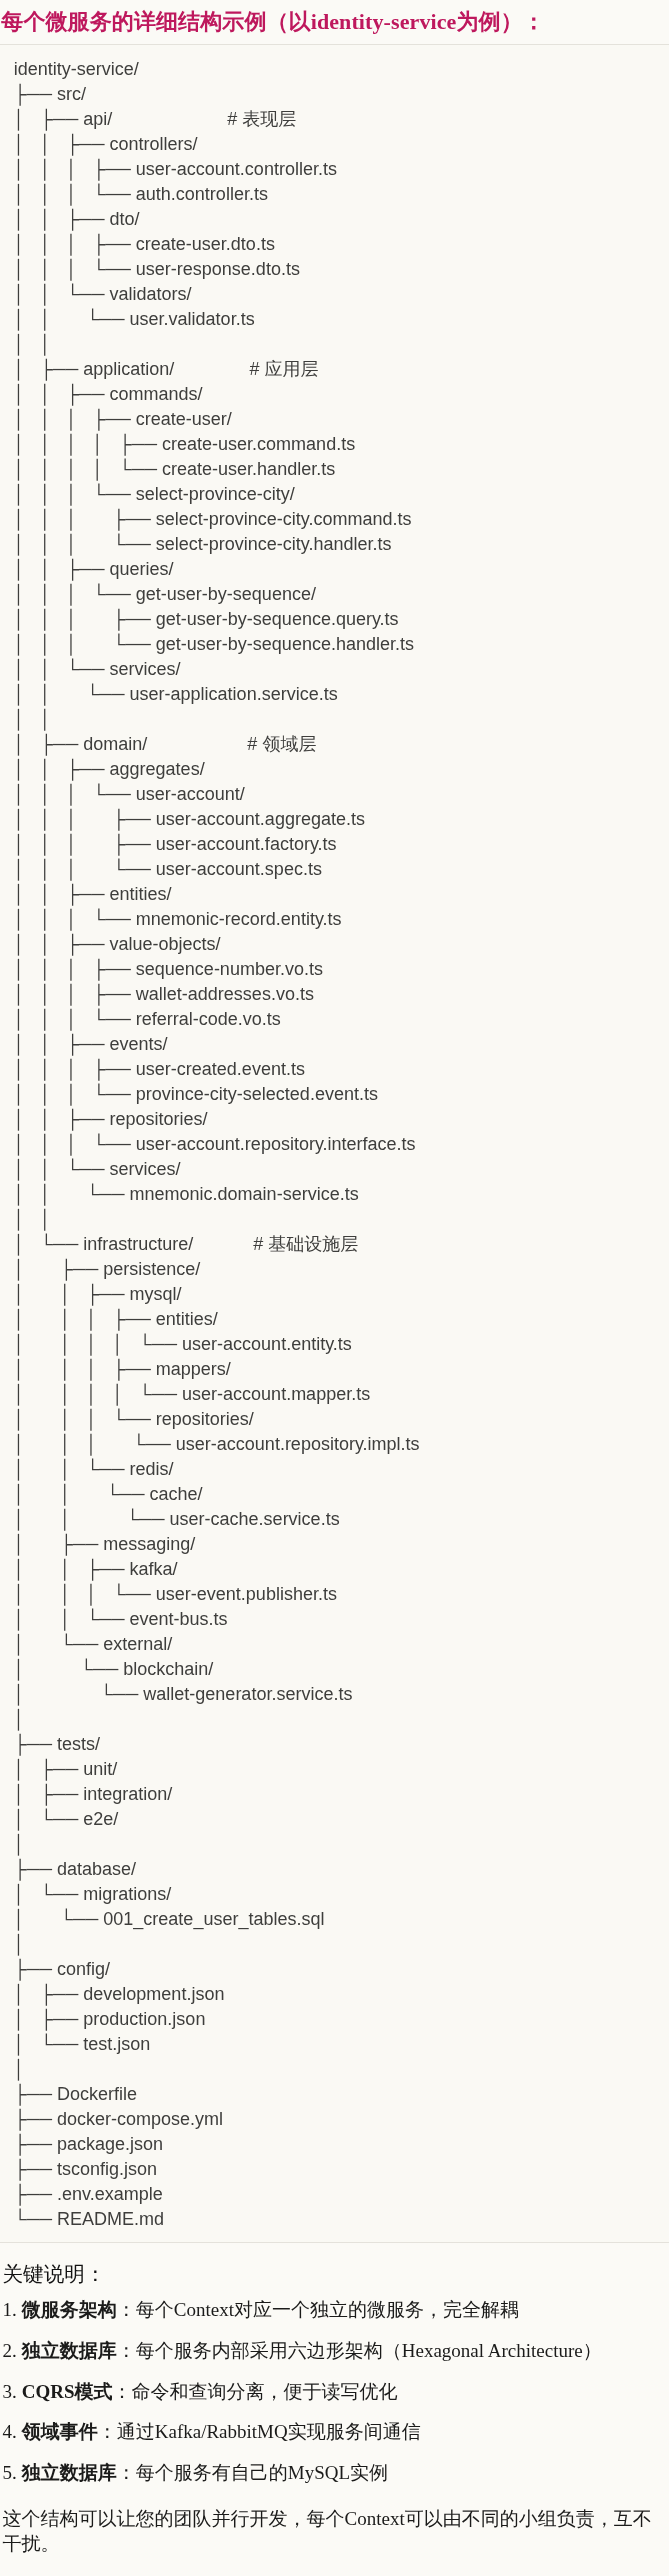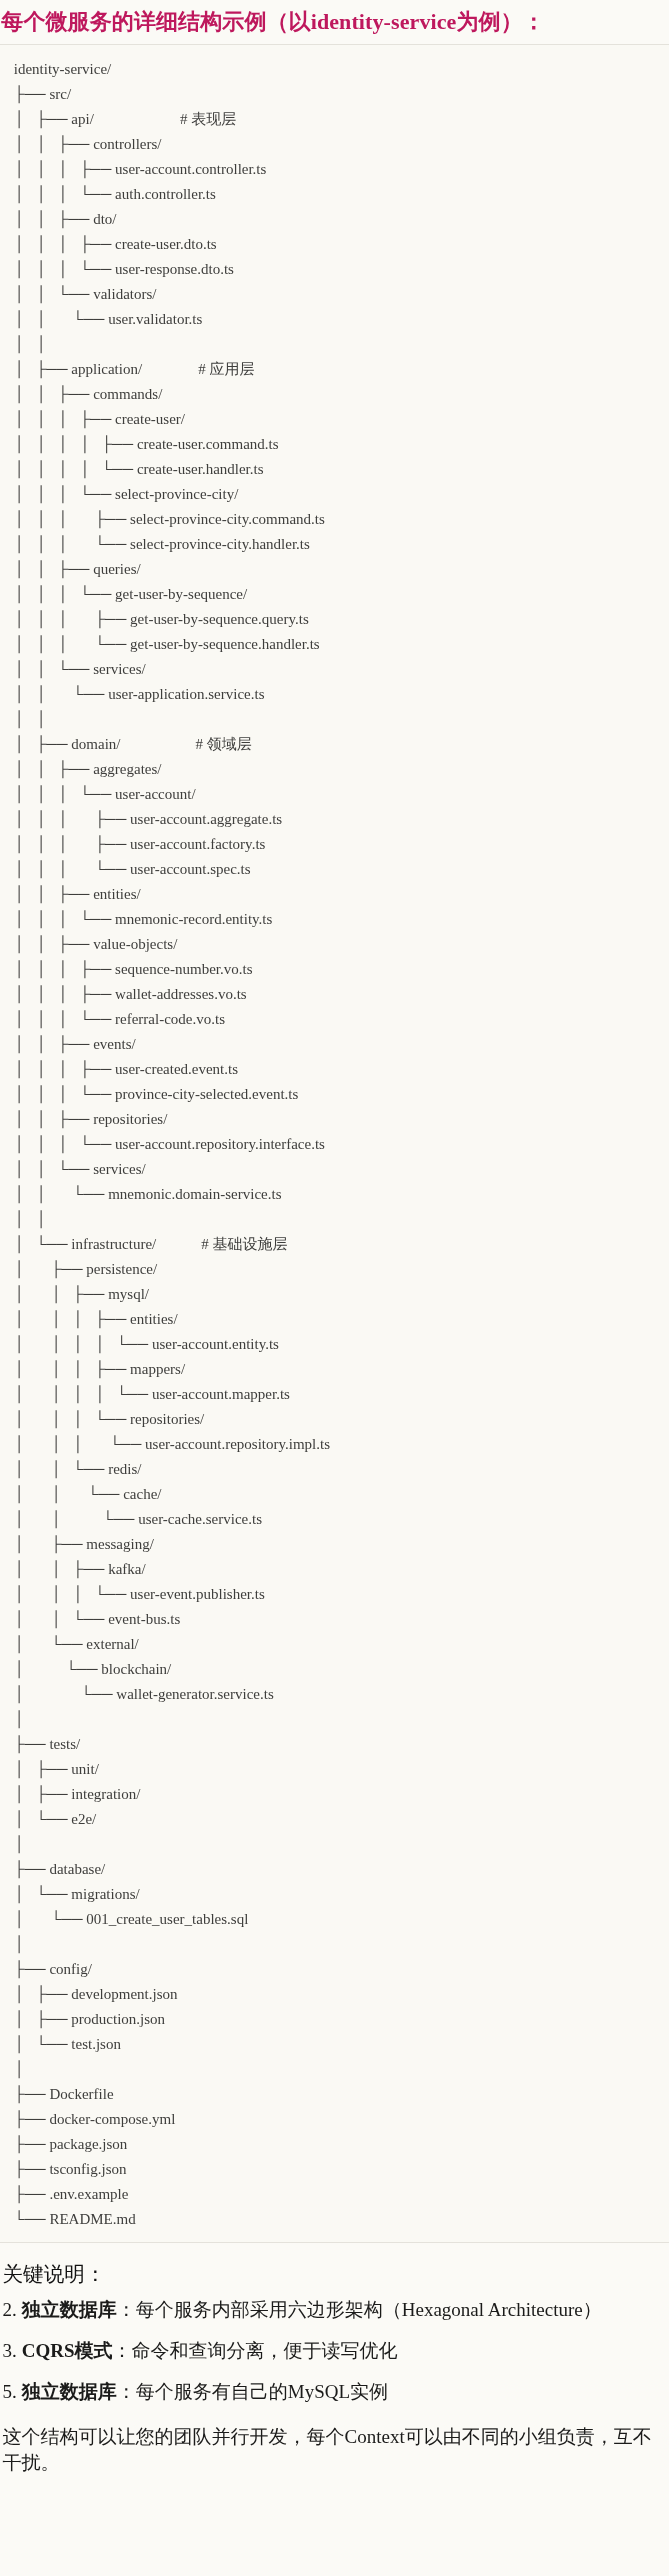--- a/index.html
+++ b/index.html
@@ -25,22 +25,22 @@
     letter-spacing: 0.1px;
   }
   .code-block {
     background: #FAF9F4;
     border-top: 0.6px solid #E4E2DB;
     border-bottom: 0.6px solid #E4E2DB;
     padding: 12.5px 11.3px 10px 13.8px;
     overflow: hidden;
   }
   .tree {
-    font-family: Liberation Serif, serif;
-    font-size: 15px;
+    font-family: Liberation Sans, sans-serif;
+    font-size: 18px;
     line-height: 25px;
     color: #3E3E3C;
     white-space: pre;
   }
   .tree-line {
     white-space: pre;
     height: 25px;
   }
   .notes {
     padding: 16.3px 7.5px 11.3px 2.5px;
@@ -78,22 +78,24 @@
   <div class="doc-title">每个微服务的详细结构示例（以identity-service为例）：</div>
 
   <div class="code-block">
     <div class="tree"><div class="tree-line">identity-service/</div><div class="tree-line">├── src/</div><div class="tree-line">│   ├── api/                       # 表现层</div><div class="tree-line">│   │   ├── controllers/</div><div class="tree-line">│   │   │   ├── user-account.controller.ts</div><div class="tree-line">│   │   │   └── auth.controller.ts</div><div class="tree-line">│   │   ├── dto/</div><div class="tree-line">│   │   │   ├── create-user.dto.ts</div><div class="tree-line">│   │   │   └── user-response.dto.ts</div><div class="tree-line">│   │   └── validators/</div><div class="tree-line">│   │       └── user.validator.ts</div><div class="tree-line">│   │</div><div class="tree-line">│   ├── application/               # 应用层</div><div class="tree-line">│   │   ├── commands/</div><div class="tree-line">│   │   │   ├── create-user/</div><div class="tree-line">│   │   │   │   ├── create-user.command.ts</div><div class="tree-line">│   │   │   │   └── create-user.handler.ts</div><div class="tree-line">│   │   │   └── select-province-city/</div><div class="tree-line">│   │   │       ├── select-province-city.command.ts</div><div class="tree-line">│   │   │       └── select-province-city.handler.ts</div><div class="tree-line">│   │   ├── queries/</div><div class="tree-line">│   │   │   └── get-user-by-sequence/</div><div class="tree-line">│   │   │       ├── get-user-by-sequence.query.ts</div><div class="tree-line">│   │   │       └── get-user-by-sequence.handler.ts</div><div class="tree-line">│   │   └── services/</div><div class="tree-line">│   │       └── user-application.service.ts</div><div class="tree-line">│   │</div><div class="tree-line">│   ├── domain/                    # 领域层</div><div class="tree-line">│   │   ├── aggregates/</div><div class="tree-line">│   │   │   └── user-account/</div><div class="tree-line">│   │   │       ├── user-account.aggregate.ts</div><div class="tree-line">│   │   │       ├── user-account.factory.ts</div><div class="tree-line">│   │   │       └── user-account.spec.ts</div><div class="tree-line">│   │   ├── entities/</div><div class="tree-line">│   │   │   └── mnemonic-record.entity.ts</div><div class="tree-line">│   │   ├── value-objects/</div><div class="tree-line">│   │   │   ├── sequence-number.vo.ts</div><div class="tree-line">│   │   │   ├── wallet-addresses.vo.ts</div><div class="tree-line">│   │   │   └── referral-code.vo.ts</div><div class="tree-line">│   │   ├── events/</div><div class="tree-line">│   │   │   ├── user-created.event.ts</div><div class="tree-line">│   │   │   └── province-city-selected.event.ts</div><div class="tree-line">│   │   ├── repositories/</div><div class="tree-line">│   │   │   └── user-account.repository.interface.ts</div><div class="tree-line">│   │   └── services/</div><div class="tree-line">│   │       └── mnemonic.domain-service.ts</div><div class="tree-line">│   │</div><div class="tree-line">│   └── infrastructure/            # 基础设施层</div><div class="tree-line">│       ├── persistence/</div><div class="tree-line">│       │   ├── mysql/</div><div class="tree-line">│       │   │   ├── entities/</div><div class="tree-line">│       │   │   │   └── user-account.entity.ts</div><div class="tree-line">│       │   │   ├── mappers/</div><div class="tree-line">│       │   │   │   └── user-account.mapper.ts</div><div class="tree-line">│       │   │   └── repositories/</div><div class="tree-line">│       │   │       └── user-account.repository.impl.ts</div><div class="tree-line">│       │   └── redis/</div><div class="tree-line">│       │       └── cache/</div><div class="tree-line">│       │           └── user-cache.service.ts</div><div class="tree-line">│       ├── messaging/</div><div class="tree-line">│       │   ├── kafka/</div><div class="tree-line">│       │   │   └── user-event.publisher.ts</div><div class="tree-line">│       │   └── event-bus.ts</div><div class="tree-line">│       └── external/</div><div class="tree-line">│           └── blockchain/</div><div class="tree-line">│               └── wallet-generator.service.ts</div><div class="tree-line">│</div><div class="tree-line">├── tests/</div><div class="tree-line">│   ├── unit/</div><div class="tree-line">│   ├── integration/</div><div class="tree-line">│   └── e2e/</div><div class="tree-line">│</div><div class="tree-line">├── database/</div><div class="tree-line">│   └── migrations/</div><div class="tree-line">│       └── 001_create_user_tables.sql</div><div class="tree-line">│</div><div class="tree-line">├── config/</div><div class="tree-line">│   ├── development.json</div><div class="tree-line">│   ├── production.json</div><div class="tree-line">│   └── test.json</div><div class="tree-line">│</div><div class="tree-line">├── Dockerfile</div><div class="tree-line">├── docker-compose.yml</div><div class="tree-line">├── package.json</div><div class="tree-line">├── tsconfig.json</div><div class="tree-line">├── .env.example</div><div class="tree-line">└── README.md</div></div>
   </div>
 
   <div class="notes">
     <div class="notes-heading">关键说明：</div>
 
     <div>
+        <div class="note-item"><span class="num">1.</span><strong>微服务架构</strong><span>：</span><span>每个Context对应一个独立的微服务，完全解耦</span></div>
         <div class="note-item"><span class="num">2.</span><strong>独立数据库</strong><span>：</span><span>每个服务内部采用六边形架构（Hexagonal Architecture）</span></div>
         <div class="note-item"><span class="num">3.</span><strong>CQRS模式</strong><span>：</span><span>命令和查询分离，便于读写优化</span></div>
+        <div class="note-item"><span class="num">4.</span><strong>领域事件</strong><span>：</span><span>通过Kafka/RabbitMQ实现服务间通信</span></div>
         <div class="note-item"><span class="num">5.</span><strong>独立数据库</strong><span>：</span><span>每个服务有自己的MySQL实例</span></div>
       </div>
 
     <div class="notes-footer">这个结构可以让您的团队并行开发，每个Context可以由不同的小组负责，互不干扰。</div>
   </div>
 
 </div>
 
 
 </body></html>

